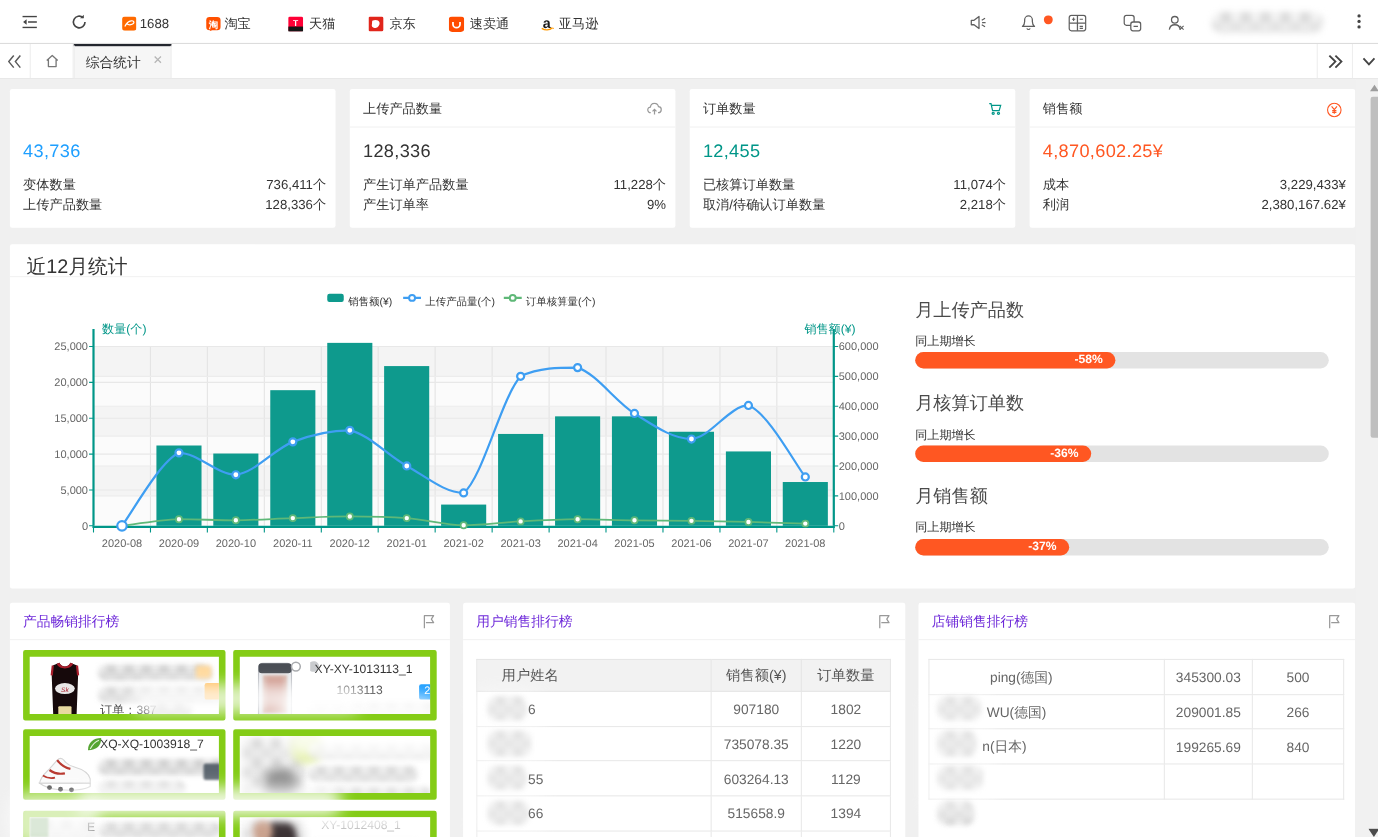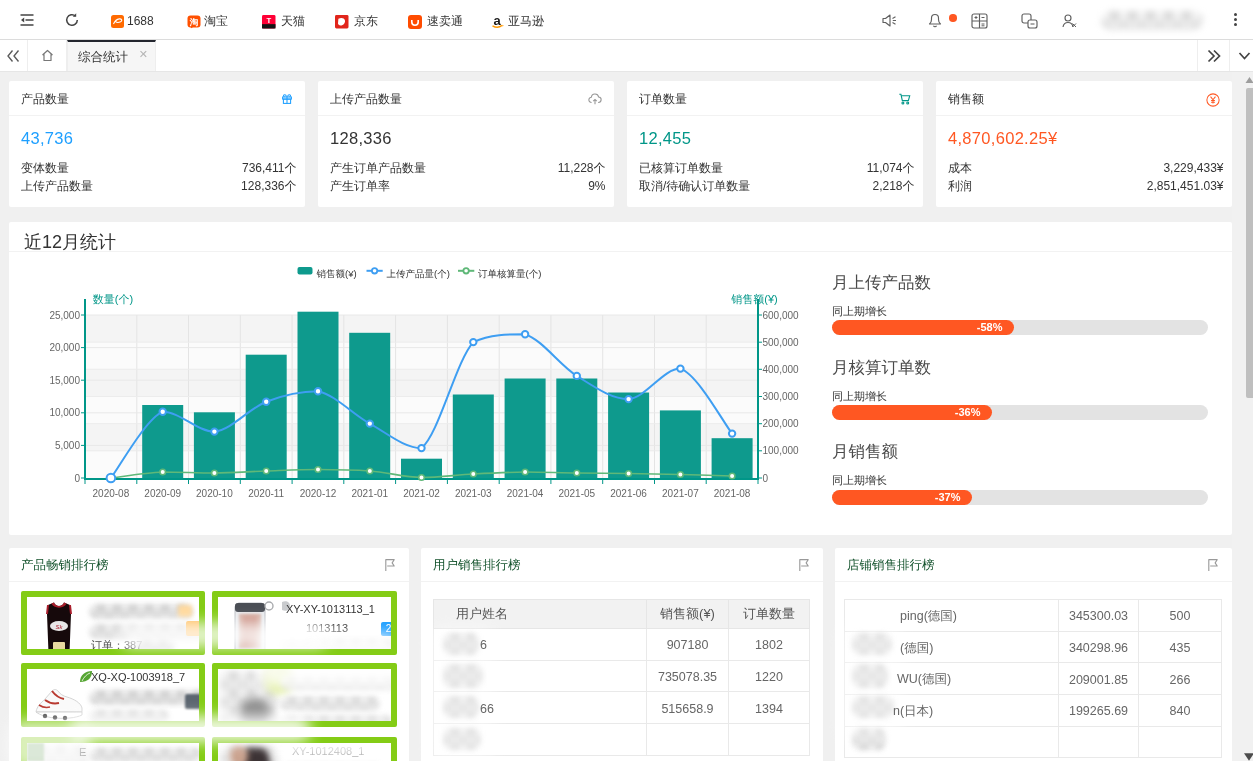--- a/index.html
+++ b/index.html
@@ -23,21 +23,21 @@
 .card .row .v { float:right; }
 #chartpanel { position:absolute; left:9px; top:222px; width:1223px; height:313px; background:#fff; border-radius:2px; }
 #chartpanel .hd { position:absolute; left:0; top:0; right:0; height:30px; border-bottom:1px solid #f2f2f2; }
 #chartpanel .hd .tt { position:absolute; left:15px; top:8px; font-size:18px; color:#333; }
 .stat-t { position:absolute; left:823px; font-size:16.5px; line-height:17px; color:#4a4a4a; }
 .stat-s { position:absolute; left:823px; font-size:11px; line-height:14px; color:#333; }
 .pbar { position:absolute; left:822.5px; width:376px; height:15px; background:#e3e3e3; border-radius:7.5px; }
 .pbar .fill { position:absolute; left:0; top:0; bottom:0; background:#FF5722; border-radius:7.5px; color:#fff; font-size:11px; font-weight:bold; text-align:right; line-height:15px; padding-right:11px; }
 .bpanel { position:absolute; top:548px; height:230px; background:#fff; border-radius:2px; }
 .bpanel .hd { position:absolute; left:0; top:0; right:0; height:34px; border-bottom:1px solid #f2f2f2; }
-.bpanel .hd .tt { position:absolute; left:12px; top:9px; font-size:12.5px; color:#14532d; }
+.bpanel .hd .tt { position:absolute; left:12px; top:9px; font-size:12.5px; color:#6d28d9; }
 .bpanel .hd svg.flag { position:absolute; right:12px; top:10px; }
 .pcard { position:absolute; background:#fff; border:6px solid #84cc16; border-radius:2px; overflow:hidden; }
 .mz { position:absolute; background:conic-gradient(#cfcfcf 25%, #dedede 0 50%, #d6d6d6 0 75%, #e6e6e6 0); background-size:16px 16px; filter:blur(2.5px); border-radius:8px; opacity:0.95; }
 .mzl { position:absolute; background:conic-gradient(#d9d9d9 25%, #ececec 0 50%, #e2e2e2 0 75%, #f3f3f3 0); background-size:18px 18px; filter:blur(3px); border-radius:9px; }
 .whiteblob { position:absolute; background:#fff; filter:blur(7px); border-radius:16px; }
 .ptxt { position:absolute; font-size:11px; color:#333; white-space:nowrap; }
 .rtable { position:absolute; border-collapse:collapse; table-layout:fixed; font-size:12.5px; color:#666; background:#fff; }
 .rtable th { background:#f2f2f2; font-weight:normal; color:#555; height:29px; font-size:13px; text-align:left; border:1px solid #e6e6e6; }
 .rtable th.c, .rtable td.c { text-align:center; padding-left:0; }
 .frag { position:relative; z-index:6; }
@@ -140,30 +140,20 @@
   <div class="vsep" style="left:1229px"></div>
   <svg class="abs" style="left:1206px;top:9px" width="15" height="14" viewBox="0 0 15 14">
     <path d="M2.5 1.5L8 7L2.5 12.5M8 1.5L13.5 7L8 12.5" stroke="#444" stroke-width="1.7" fill="none"></path>
   </svg>
   <svg class="abs" style="left:1238px;top:10px" width="13" height="12" viewBox="0 0 13 12">
     <path d="M1.5 3L6.5 8.5L11.5 3" stroke="#444" stroke-width="1.7" fill="none"></path>
   </svg>
 </div>
 
 <div class="card" style="left:9px">
-  <div class="hd">
-        <span class="tt">产品数量</span>
-    <svg width="12" height="12" viewBox="0 0 15 15">
-          <g stroke="#1E9FFF" stroke-width="1.3" fill="none">
-      <rect x="2" y="5" width="11" height="2.6"></rect>
-            <rect x="3" y="7.6" width="9" height="5.4"></rect>
-      <path d="M7.5 5v8M4.5 4.8c-1-.3-1.7-1.2-1.2-2.1.5-.9 2-.8 2.7 0 .5.6.6 1.3.5 2.1M10.5 4.8c1-.3 1.7-1.2 1.2-2.1-.5-.9-2-.8-2.7 0-.5.6-.6 1.3-.5 2.1"></path>
-    </g>
-        </svg>
-  </div>
   <div class="num" style="color:#1E9FFF">43,736</div>
   <div class="row" style="top:77.5px">变体数量<span class="v">736,411个</span></div>
   <div class="row" style="top:95.5px">上传产品数量<span class="v">128,336个</span></div>
 </div>
 
 <div class="card" style="left:318px">
   <div class="hd">
         <span class="tt">上传产品数量</span>
     <svg width="14" height="12" viewBox="0 0 16 14">
           <g stroke="#999" stroke-width="1.3" fill="none">
@@ -198,21 +188,21 @@
         <span class="tt">销售额</span>
     <svg width="14" height="14" viewBox="0 0 16 16">
           <g stroke="#ff5722" stroke-width="1.15" fill="none">
       <circle cx="8" cy="8" r="7"></circle>
       <path d="M5.2 4.2L8 7.7l2.8-3.5M8 7.7V12M5.8 8.6h4.4M5.8 10.5h4.4"></path>
     </g>
         </svg>
   </div>
   <div class="num" style="color:#FF5722">4,870,602.25¥</div>
   <div class="row" style="top:77.5px">成本<span class="v">3,229,433¥</span></div>
-  <div class="row" style="top:95.5px">利润<span class="v">2,851,451.03¥</span></div>
+  <div class="row" style="top:95.5px">利润<span class="v">2,380,167.62¥</span></div>
 </div>
 
 <div id="chartpanel">
   <div class="hd">
         <span class="tt">近12月统计</span>
       </div>
   <svg class="abs" style="left:0;top:30px" width="823" height="283" viewBox="0 0 823 283" font-family="Liberation Sans,sans-serif">
     <rect x="76.0" y="63.0" width="673.0" height="27.2" fill="#f4f4f4"></rect>
     <rect x="76.0" y="90.2" width="673.0" height="27.2" fill="#fbfbfb"></rect>
     <rect x="76.0" y="117.3" width="673.0" height="27.2" fill="#f4f4f4"></rect>
@@ -491,20 +481,25 @@
             <td style="padding-left:46px"><span class="frag">6</span></td>
             <td class="c">907180</td>
             <td class="c">1802</td>
           </tr>
     <tr>
             <td></td>
             <td class="c">735078.35</td>
             <td class="c">1220</td>
           </tr>
     <tr>
+            <td style="padding-left:46px"><span class="frag">55</span></td>
+            <td class="c">603264.13</td>
+            <td class="c">1129</td>
+          </tr>
+    <tr>
             <td style="padding-left:46px"><span class="frag">66</span></td>
             <td class="c">515658.9</td>
             <td class="c">1394</td>
           </tr>
     <tr>
             <td></td>
             <td class="c"></td>
             <td class="c"></td>
           </tr>
   </tbody>
@@ -529,25 +524,20 @@
           <col style="width:80px">
           <col style="width:83px">
         </colgroup>
     <tbody>
     <tr>
             <td style="padding-left:55px"><span class="frag">ping(德国)</span></td>
             <td class="c">345300.03</td>
             <td class="c">500</td>
           </tr>
     <tr>
-            <td style="padding-left:55px"><span class="frag">(德国)</span></td>
-            <td class="c">340298.96</td>
-            <td class="c">435</td>
-          </tr>
-    <tr>
             <td style="padding-left:52px"><span class="frag">WU(德国)</span></td>
             <td class="c">209001.85</td>
             <td class="c">266</td>
           </tr>
     <tr>
             <td style="padding-left:48px"><span class="frag">n(日本)</span></td>
             <td class="c">199265.69</td>
             <td class="c">840</td>
           </tr>
     <tr>

